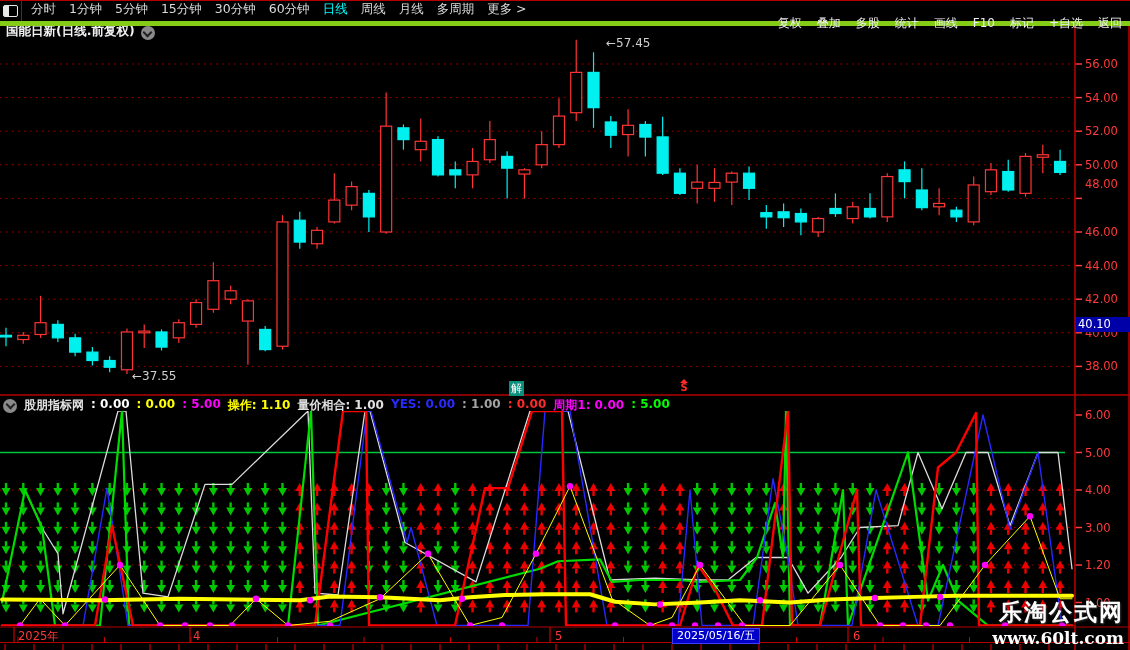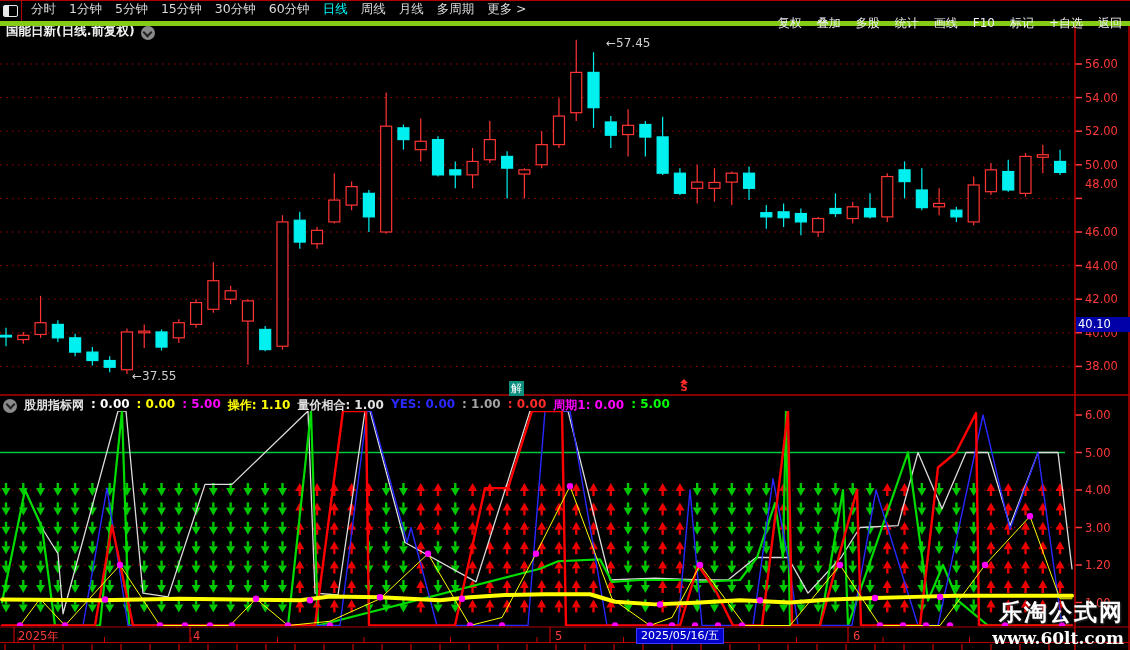--- a/index.html
+++ b/index.html
@@ -1260,21 +1260,21 @@
         <span class="seg" style="color: rgb(224, 224, 224);">量价相合: 1.00</span>
         <span class="seg" style="color: rgb(42, 42, 255);">YES: 0.00</span>
         <span class="seg" style="color: #a3a3a3;">: 1.00</span>
         <span class="seg" style="color: rgb(255, 42, 42);">: 0.00</span>
         <span class="seg" style="color: rgb(255, 0, 255);">周期1: 0.00</span>
         <span class="seg" style="color: rgb(0, 255, 0);">: 5.00</span>
       </span>
   </div>
 
   <div class="price-tag">40.10</div>
-  <div class="date-tag" id="dateTag" style="left: 636px;">2025/05/16/五</div>
+  <div class="date-tag" id="dateTag" style="left: 672px;">2025/05/16/五</div>
 
   <div class="watermark">
     <div class="l1">乐淘公式网</div>
     <div class="l2">www.60lt.com</div>
   </div>
 
   <div id="labels">
       <div class="price-label" style="top: 57px;">56.00</div>
       <div class="price-label" style="top: 90.6px;">54.00</div>
       <div class="price-label" style="top: 124.2px;">52.00</div>

